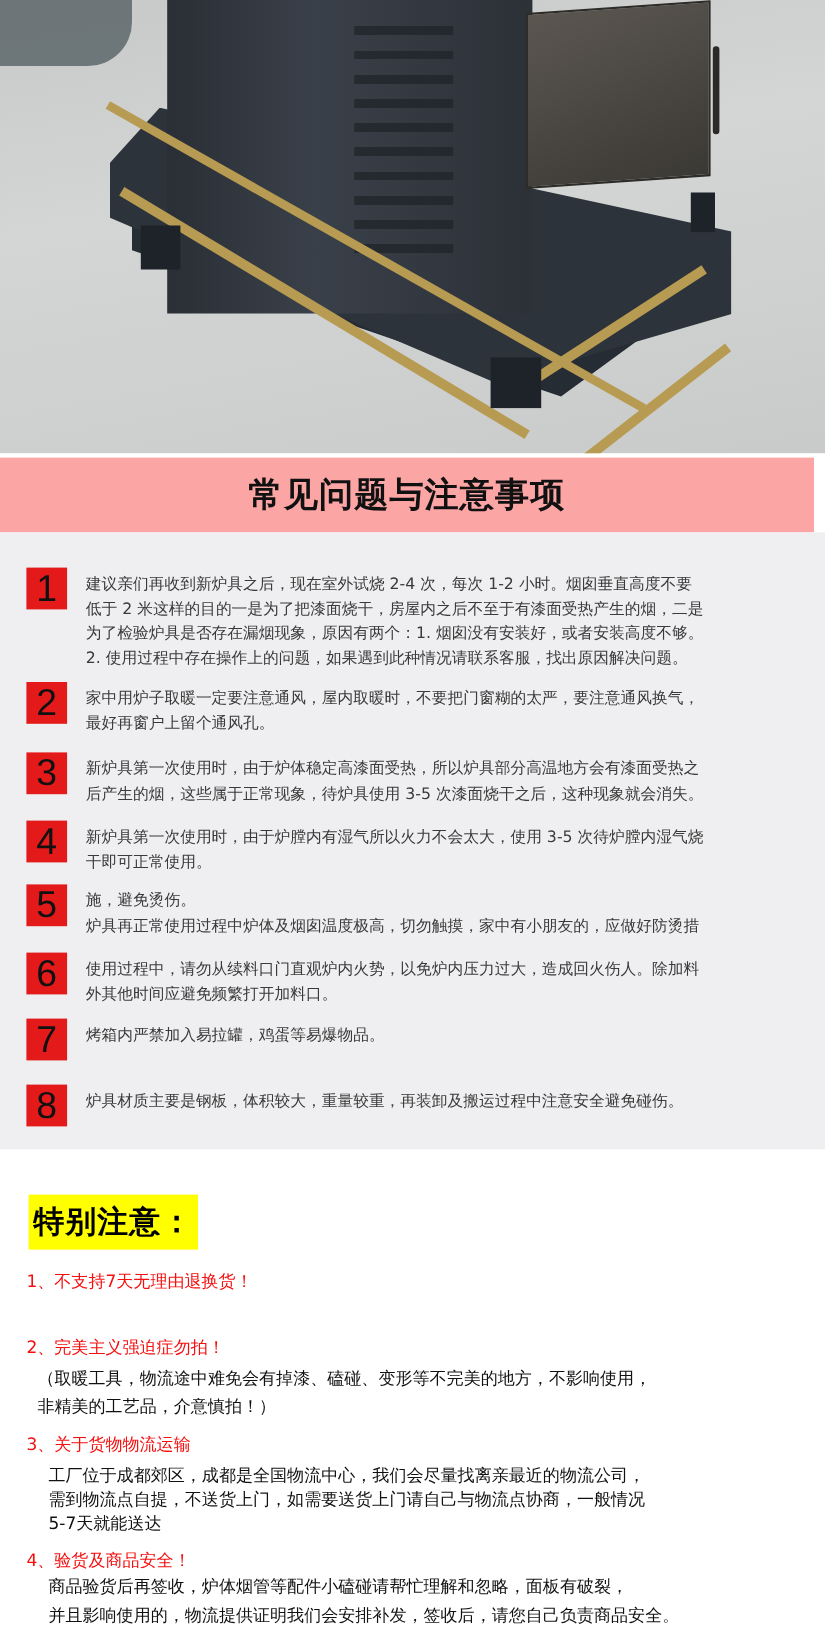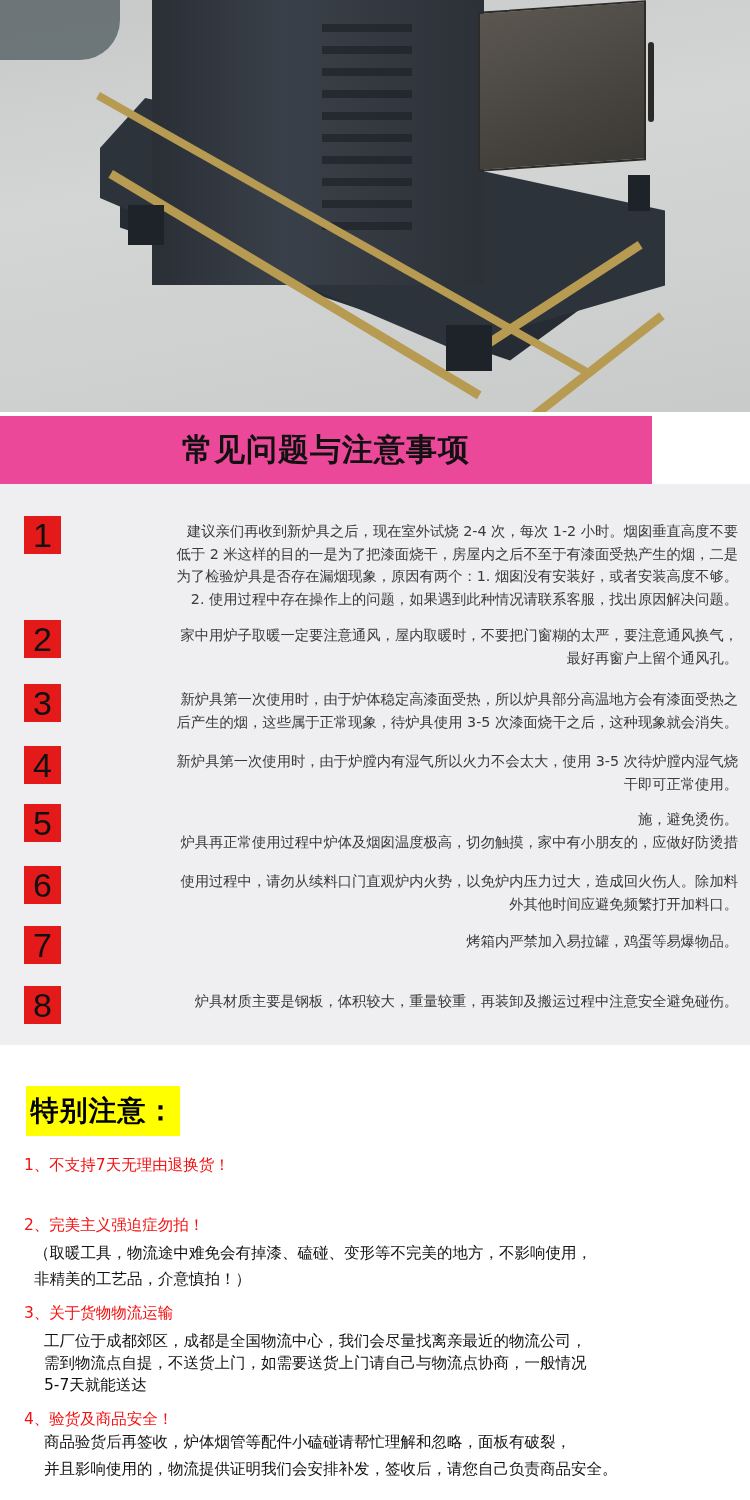--- a/index.html
+++ b/index.html
@@ -32,39 +32,39 @@
   .photo .gold2b { position: absolute; left: 470px; top: 460px; width: 240px; height: 9px; background: #b89b52;
     transform-origin: 0 0; transform: rotate(-38deg); }
   .photo .base { position: absolute; left: 120px; top: 180px; width: 520px; height: 190px;
     background: #262c34; clip-path: polygon(0 5%, 75% 70%, 100% 25%, 100% 45%, 75% 95%, 0 25%); }
   .photo .leg1 { position: absolute; left: 128px; top: 205px; width: 36px; height: 40px; background: #1e2329; }
   .photo .leg2 { position: absolute; left: 446px; top: 325px; width: 46px; height: 46px; background: #1e2329; }
   .photo .leg3 { position: absolute; left: 628px; top: 175px; width: 22px; height: 36px; background: #1e2329; }
 
   
   .faq-header {
-    position: absolute; left: 0; top: 416px; width: 652px; height: 68px;
-    background: #ec4899; display: flex; align-items: center; justify-content: center;
+    position: absolute; left: 0; top: 416px; width: 740px; height: 68px;
+    background: #fca5a5; display: flex; align-items: center; justify-content: center;
   }
   .faq-title { color: #111; font-size: 31px; font-weight: bold; letter-spacing: 1px; }
 
   
   .faq-panel {
     position: absolute; left: 0; top: 484px; width: 750px; height: 561px;
     background: #efeff1;
   }
   .faq-item { position: absolute; left: 0; width: 750px; }
   .badge {
     position: absolute; left: 24px; top: 0; width: 37px; height: 38px;
     background: #e41a1a; color: #111; font-size: 34px; line-height: 38px;
     text-align: center; font-family: "Liberation Sans", sans-serif;
   }
   .faq-text {
     position: absolute; left: 78px; top: 4px; width: 660px;
-    font-size: 14.3px; line-height: 22.5px; color: #3a3a3a; text-align: right;
+    font-size: 14.3px; line-height: 22.5px; color: #3a3a3a;
   }
 
   
   .notes { position: absolute; left: 0; top: 1045px; width: 750px; height: 455px; background: #fff; }
   .notes-label {
     position: absolute; left: 26px; top: 41px; width: 154px; height: 50px;
     background: #ffff00; color: #000; font-size: 28px; font-weight: bold;
     line-height: 50px; text-align: center; letter-spacing: 1px;
   }
   .note-heading { position: absolute; left: 24px; color: #f50f0f; font-size: 15.5px; }

